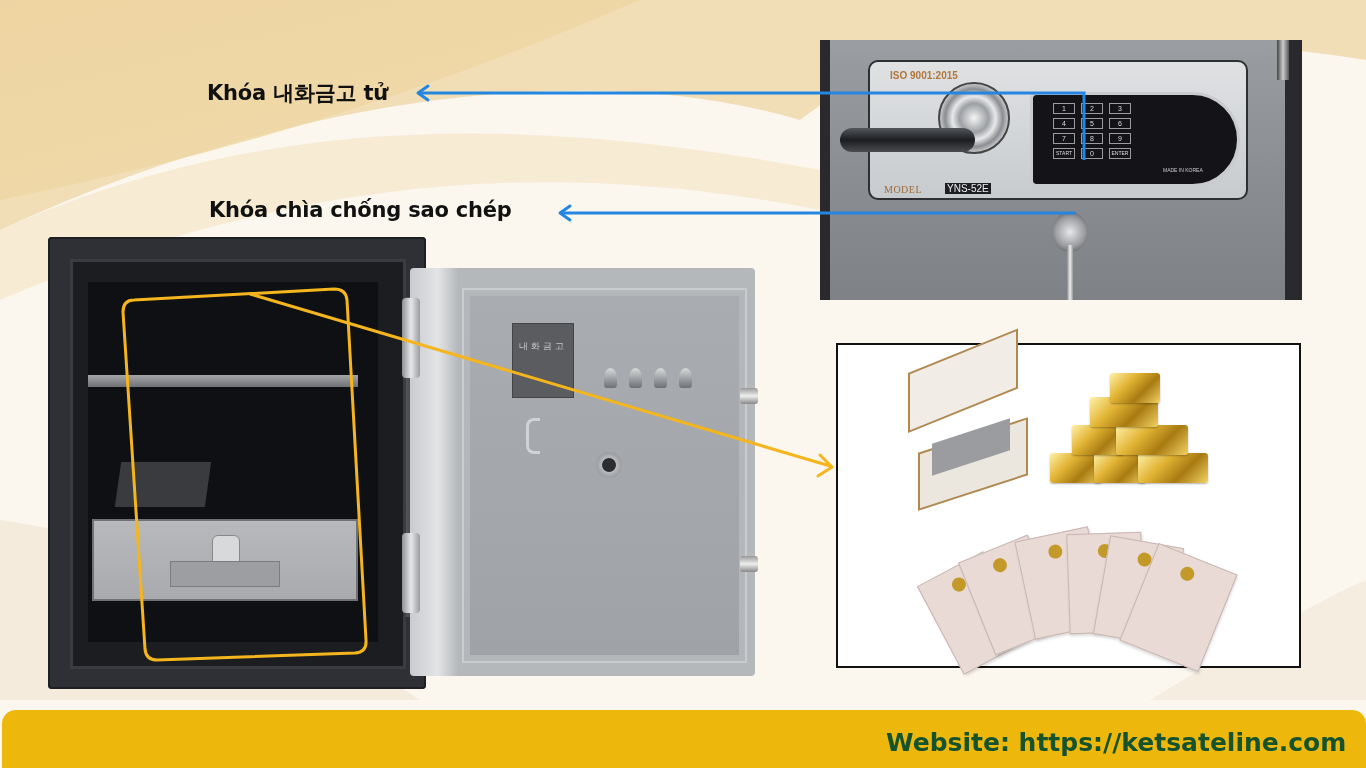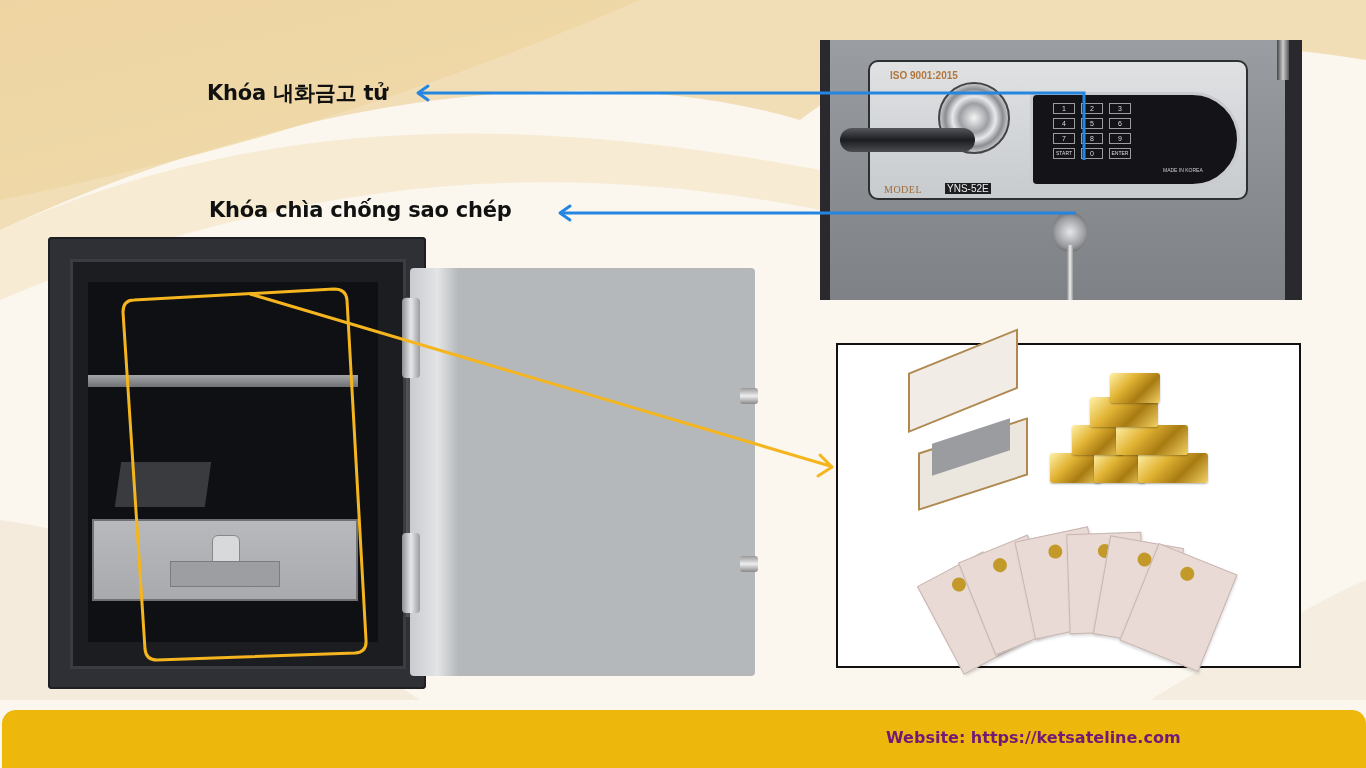--- a/index.html
+++ b/index.html
@@ -220,21 +220,21 @@
 
   
   .footer {
     position: absolute; left: 2px; top: 710px; width: 1364px; height: 58px;
     background: #edb80b; border-radius: 14px 14px 0 0; z-index: 7;
   }
   .footer .hotline {
     position: absolute; left: 72px; top: 18px; font-size: 21px; font-weight: bold; color: #111;
   }
   .footer .website {
-    position: absolute; left: 884px; top: 18px; font-size: 16px; font-weight: bold; color: #701a75;
+    position: absolute; left: 884px; top: 18px; font-size: 25px; font-weight: bold; color: #14532d;
   }
 </style>
 </head>
 <body>
 
 <svg class="bg" width="1366" height="768" viewBox="0 0 1366 768">
   <defs>
     <linearGradient id="g1" x1="0" y1="0" x2="1" y2="1">
       <stop offset="0" stop-color="#ecd09a"></stop>
       <stop offset="0.5" stop-color="#f2ddb0"></stop>
@@ -291,20 +291,33 @@
   <div class="drawer">
     <div class="drawer-handle"></div>
     <div class="drawer-pull"></div>
   </div>
   <div class="hinge"></div>
 </div>
 
 <div class="safe-door">
   <div class="hinge-a"></div>
   <div class="hinge-b"></div>
+  <div class="inner">
+    <div class="plate">
+      <span>내화금고</span>
+    </div>
+    <div class="vents">
+      <div class="vent"></div>
+        <div class="vent"></div>
+        <div class="vent"></div>
+        <div class="vent"></div>
+    </div>
+    <div class="door-handle"></div>
+    <div class="knob"></div>
+  </div>
   <div class="boltA"></div>
   <div class="boltB"></div>
 </div>
 
 <div class="items-box">
   <div class="bookbox">
     <div class="lid"></div>
     <div class="base"></div>
     <div class="tray"></div>
   </div>

